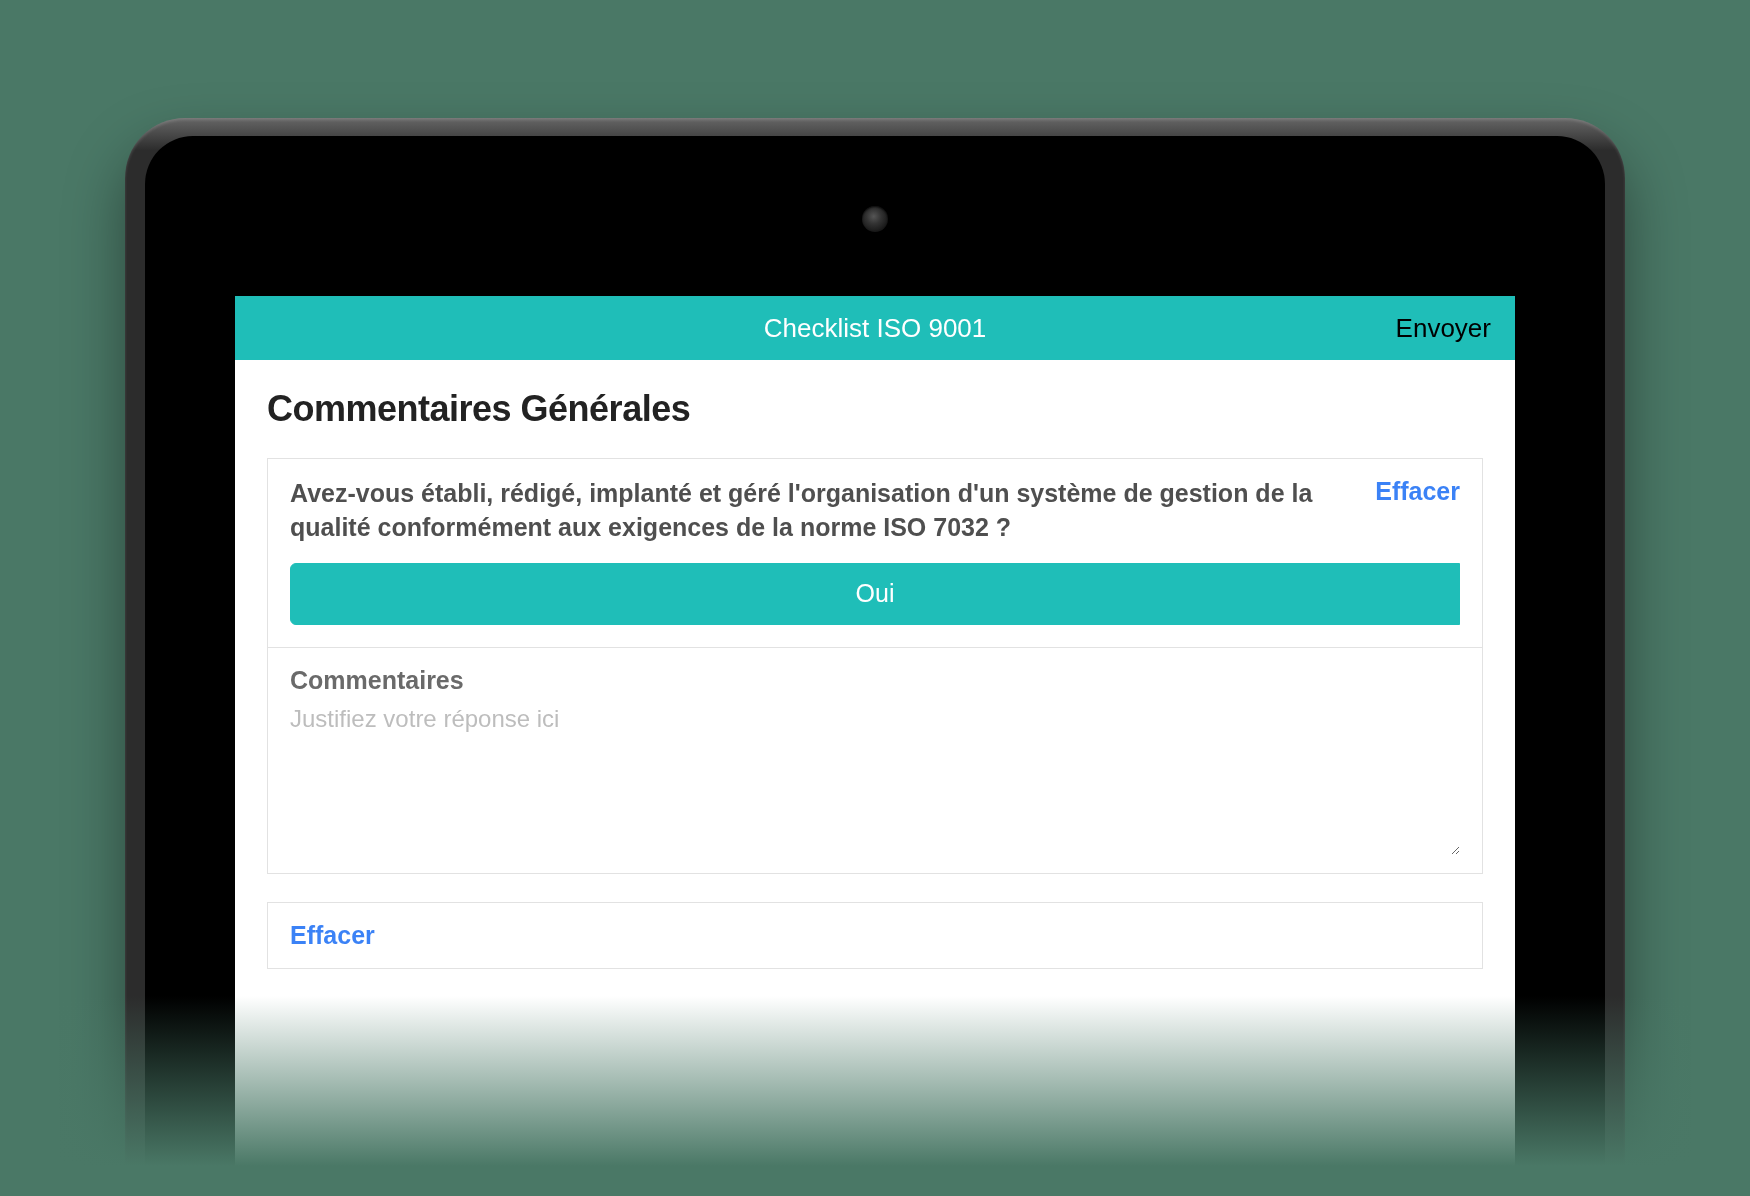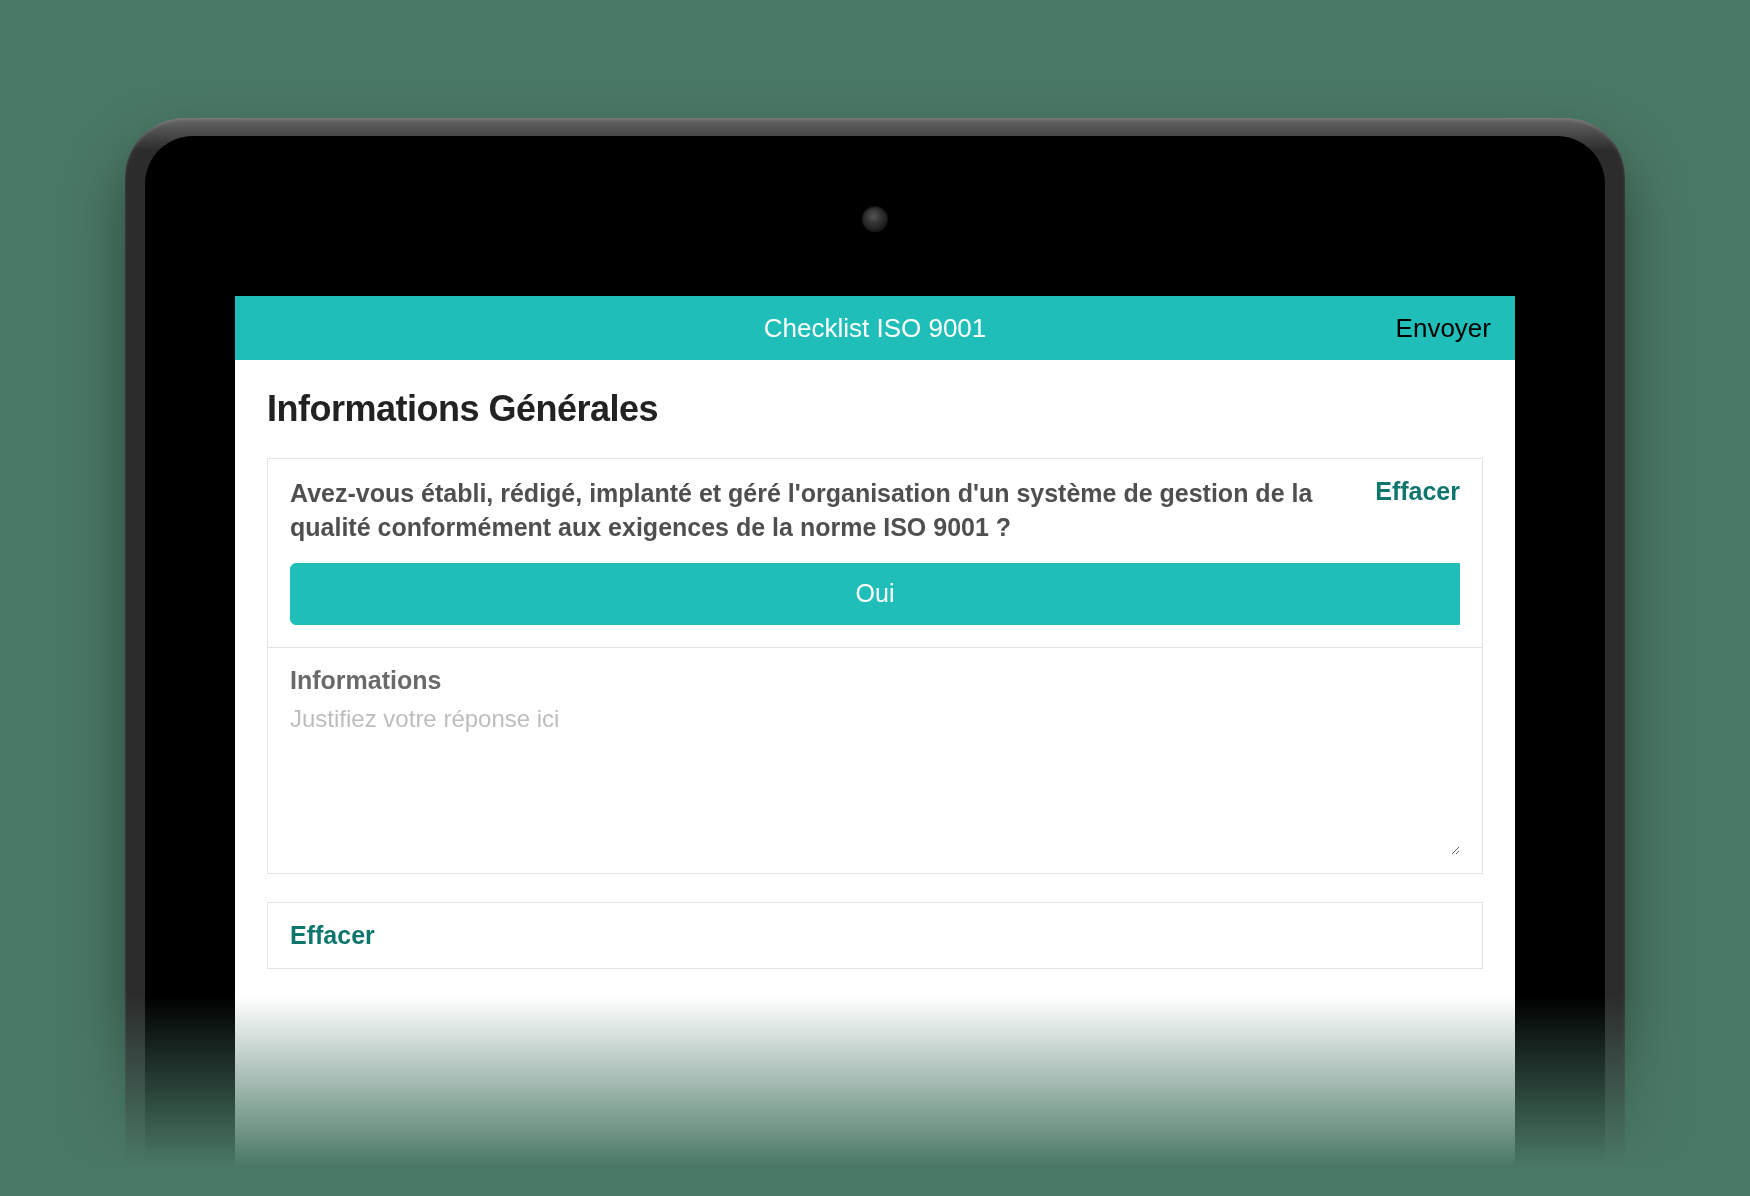--- a/index.html
+++ b/index.html
@@ -99,21 +99,21 @@
     .question-text {
       flex: 1;
       font-size: 25px;
       font-weight: 700;
       color: #4f4f4f;
       line-height: 1.35;
     }
     .clear-link {
       font-size: 25px;
       font-weight: 700;
-      color: #0f766e;
+      color: #3b82f6;
       cursor: pointer;
       white-space: nowrap;
     }
     .toggle-row {
       padding: 0 22px 22px 22px;
       display: flex;
     }
     .toggle-btn {
       flex: 1;
       height: 62px;
@@ -187,32 +187,32 @@
   <div class="device-inner">
     <div class="camera"></div>
     <div class="screen">
 
       <div class="app-header">
         <div class="app-title">Checklist ISO 9001</div>
         <div class="send-button">Envoyer</div>
       </div>
 
       <div class="content">
-        <h1 class="section-title">Informations Générales</h1>
+        <h1 class="section-title">Commentaires Générales</h1>
 
         <div class="question-card">
           <div class="question-head">
-            <div class="question-text">Avez-vous établi, rédigé, implanté et géré l'organisation d'un système de gestion de la qualité conformément aux exigences de la norme ISO 9001 ?</div>
+            <div class="question-text">Avez-vous établi, rédigé, implanté et géré l'organisation d'un système de gestion de la qualité conformément aux exigences de la norme ISO 7032 ?</div>
             <div class="clear-link">Effacer</div>
           </div>
           <div class="toggle-row">
             <div class="toggle-btn selected">Oui</div>
           </div>
           <div class="comments-block">
-            <div class="comments-label">Informations</div>
+            <div class="comments-label">Commentaires</div>
             <textarea class="comments-area" placeholder="Justifiez votre réponse ici" style=""></textarea>
           </div>
         </div>
 
         <div class="question-card">
           <div class="question-head">
             <div class="clear-link">Effacer</div>
           </div>
         </div>
 

